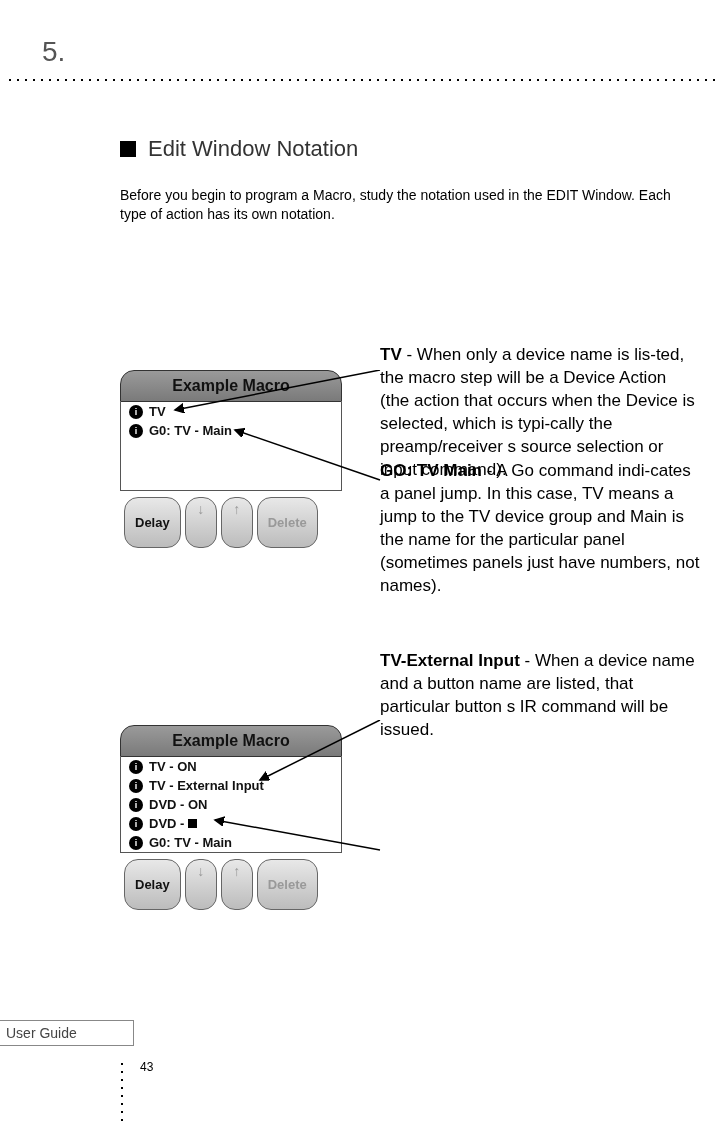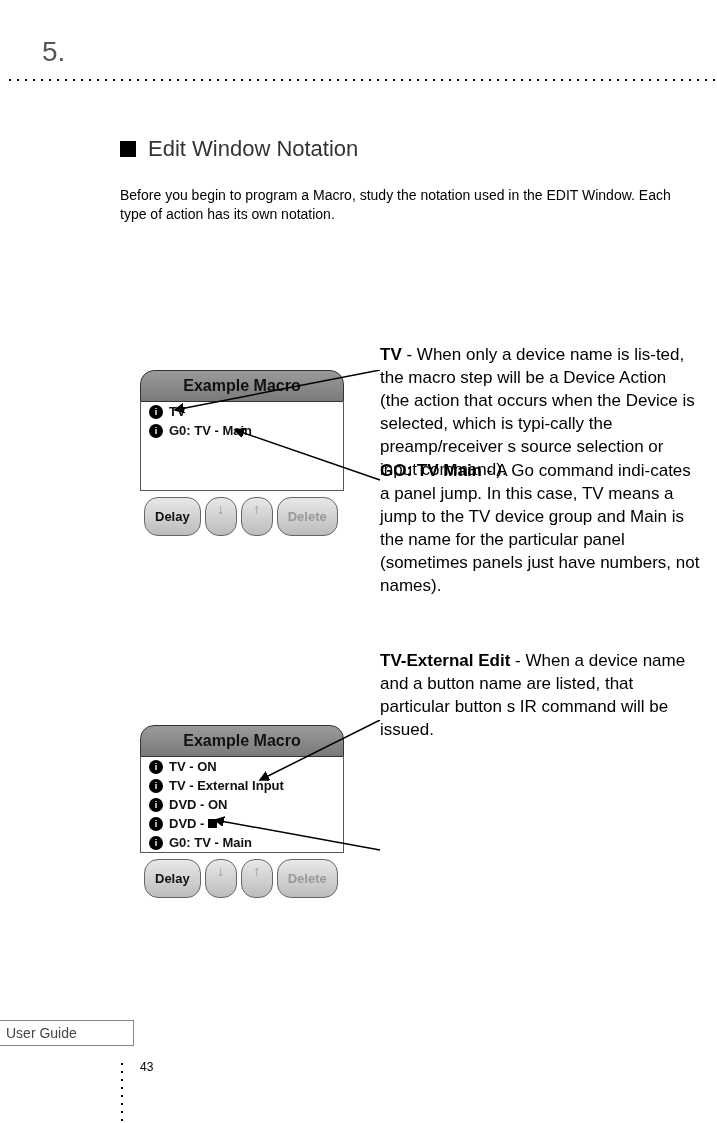--- a/index.html
+++ b/index.html
@@ -71,22 +71,21 @@
     position: absolute;
     top: 186px;
     left: 120px;
     width: 560px;
     font-size: 14px;
     line-height: 1.35;
   }
   
   .macro-widget {
     position: absolute;
-    width: 204px;
-    margin-left: 20px;
+    width: 222px;
   }
   .macro-widget.one { top: 370px; left: 120px; }
   .macro-widget.two { top: 725px; left: 120px; }
   .macro-header {
     background: linear-gradient(#9a9a9a, #7a7a7a);
     color: #111;
     font-weight: bold;
     font-size: 16px;
     padding: 6px 10px;
     border-radius: 14px 14px 0 0;
@@ -122,21 +121,21 @@
   .macro-controls {
     display: flex;
     gap: 4px;
     padding: 6px 4px 4px;
   }
   .macro-btn {
     flex: 0 0 auto;
     background: linear-gradient(#e8e8e8, #bcbcbc);
     border: 1px solid #666;
     border-radius: 14px;
-    padding: 11px 10px;
+    padding: 17px 10px;
     font-weight: bold;
     font-size: 13px;
     color: #111;
   }
   .macro-btn.icon {
     width: 30px;
     padding: 3px 0;
     text-align: center;
     font-size: 14px;
   }
@@ -259,21 +258,21 @@
     </div>
   </div>
 
   <div class="expl tv">
     <span class="lead">TV</span><span> - When only a device name is lis-ted, the macro step will be a Device Action (the action that occurs when the Device is selected, which is typi-cally the preamp/receiver s source selection or input command).</span>
   </div>
   <div class="expl go">
     <span class="lead">GO: TV Main</span><span> - A Go command indi-cates a panel jump. In this case,  TV  means a jump to the TV device group and Main is the name for the particular panel (sometimes panels just have numbers, not names).</span>
   </div>
   <div class="expl ext">
-    <span class="lead">TV-External Edit</span><span> - When a device name and a button name are listed, that particular button s IR command will be issued.</span>
+    <span class="lead">TV-External Input</span><span> - When a device name and a button name are listed, that particular button s IR command will be issued.</span>
   </div>
 
   <svg class="arrow" style="left:150px; top:370px; width:240px; height:60px;">
     <defs>
         <marker id="ah1" markerWidth="8" markerHeight="8" refX="6" refY="3" orient="auto">
           <path d="M0,0 L6,3 L0,6 Z" fill="#000"></path>
         </marker>
       </defs>
     <line x1="230" y1="0" x2="25" y2="40" stroke="#000" stroke-width="1.5" marker-end="url(#ah1)"></line>
   </svg>

